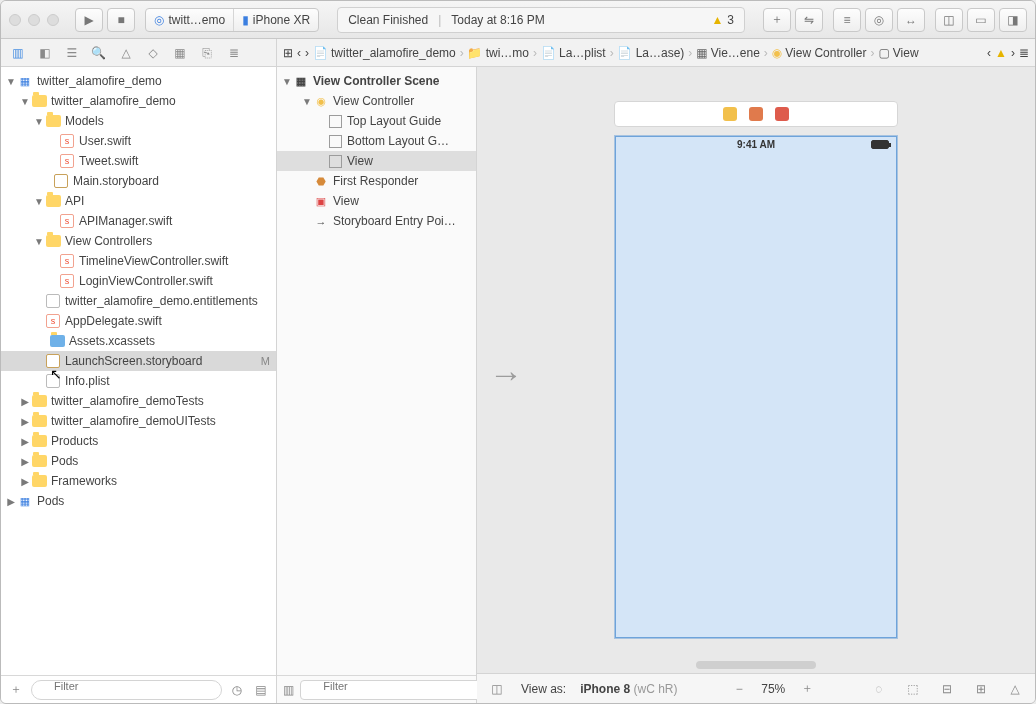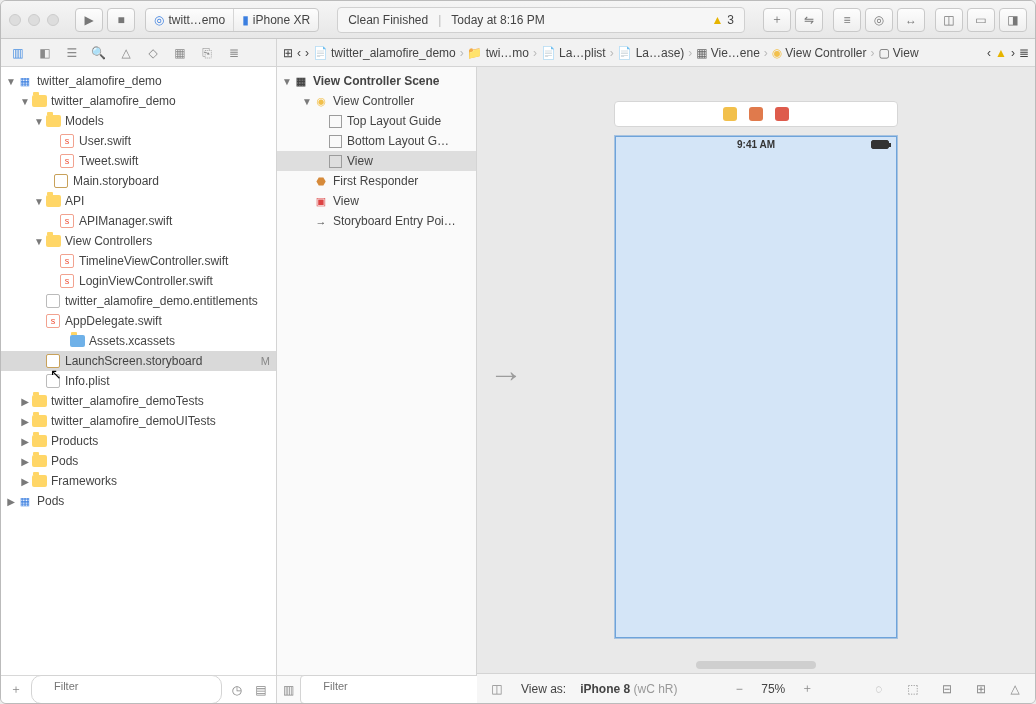--- a/index.html
+++ b/index.html
@@ -38,21 +38,21 @@
 .disc{ width:12px; text-align:center; color:#7a7a7a; font-size:10px;}
 .ficon{ width:16px;height:16px; margin-right:4px; display:flex;align-items:center;justify-content:center; font-size:11px;}
 .folder{ background:#ffd667; border-radius:2px; width:15px;height:12px; position:relative;}
 .folder::before{content:"";position:absolute;top:-3px;left:1px;width:6px;height:3px;background:#ffd667;border-radius:1px 1px 0 0;}
 .swift{ color:#f05138; border:1px solid #f2a28f; border-radius:2px; width:14px;height:14px; font-size:9px; display:flex;align-items:center;justify-content:center;}
 .sb{ width:14px;height:14px; border:1px solid #c8a15a; border-radius:2px; background:#fff;}
 .plist{ width:14px;height:14px; border:1px solid #bbb; border-radius:2px; background:#fff;}
 .proj{ color:#3b7fe0;}
 .badge-m{ margin-left:auto; color:#888; font-size:11px;}
 .filterbar{ height:28px; border-top:1px solid #d8d8d8; display:flex; align-items:center; padding:0 6px; gap:6px;}
-.filterbar input{ flex:1; height:29px; border:1px solid #d4d4d4; border-radius:10px; padding:0 20px 8px 22px; background:#fff; font-size:11px; color:#888;}
+.filterbar input{ flex:1; height:20px; border:1px solid #d4d4d4; border-radius:10px; padding:0 20px 8px 22px; background:#fff; font-size:11px; color:#888;}
 .plus{ width:18px;height:18px;color:#888;display:flex;align-items:center;justify-content:center;}
 
 
 .outline{ width:200px; background:#fafafa; border-right:1px solid #d4d4d4; display:flex; flex-direction:column;}
 .outline .tree{background:#fafafa;}
 .outline .hdr{ font-weight:600; }
 .outline .row.osel{ background:#dedede;}
 .outline .filterbar input{border-radius:4px;}
 
 
@@ -256,21 +256,21 @@
             <span class="plist"></span>
           </span>
           <span>twitter_alamofire_demo.entitlements</span>
         </div>
       <div class="row" style="padding-left:44px">
           <span class="ficon">
             <span class="swift">s</span>
           </span>
           <span>AppDelegate.swift</span>
         </div>
-      <div class="row" style="padding-left:68px">
+      <div class="row" style="padding-left:48px">
           <span class="ficon">
             <span class="folder" style="background:#6fb1e8"></span>
           </span>
           <span>Assets.xcassets</span>
         </div>
       <div class="row sel" style="padding-left:44px">
           <span class="ficon">
             <span class="sb"></span>
           </span>
           <span>LaunchScreen.storyboard</span>

